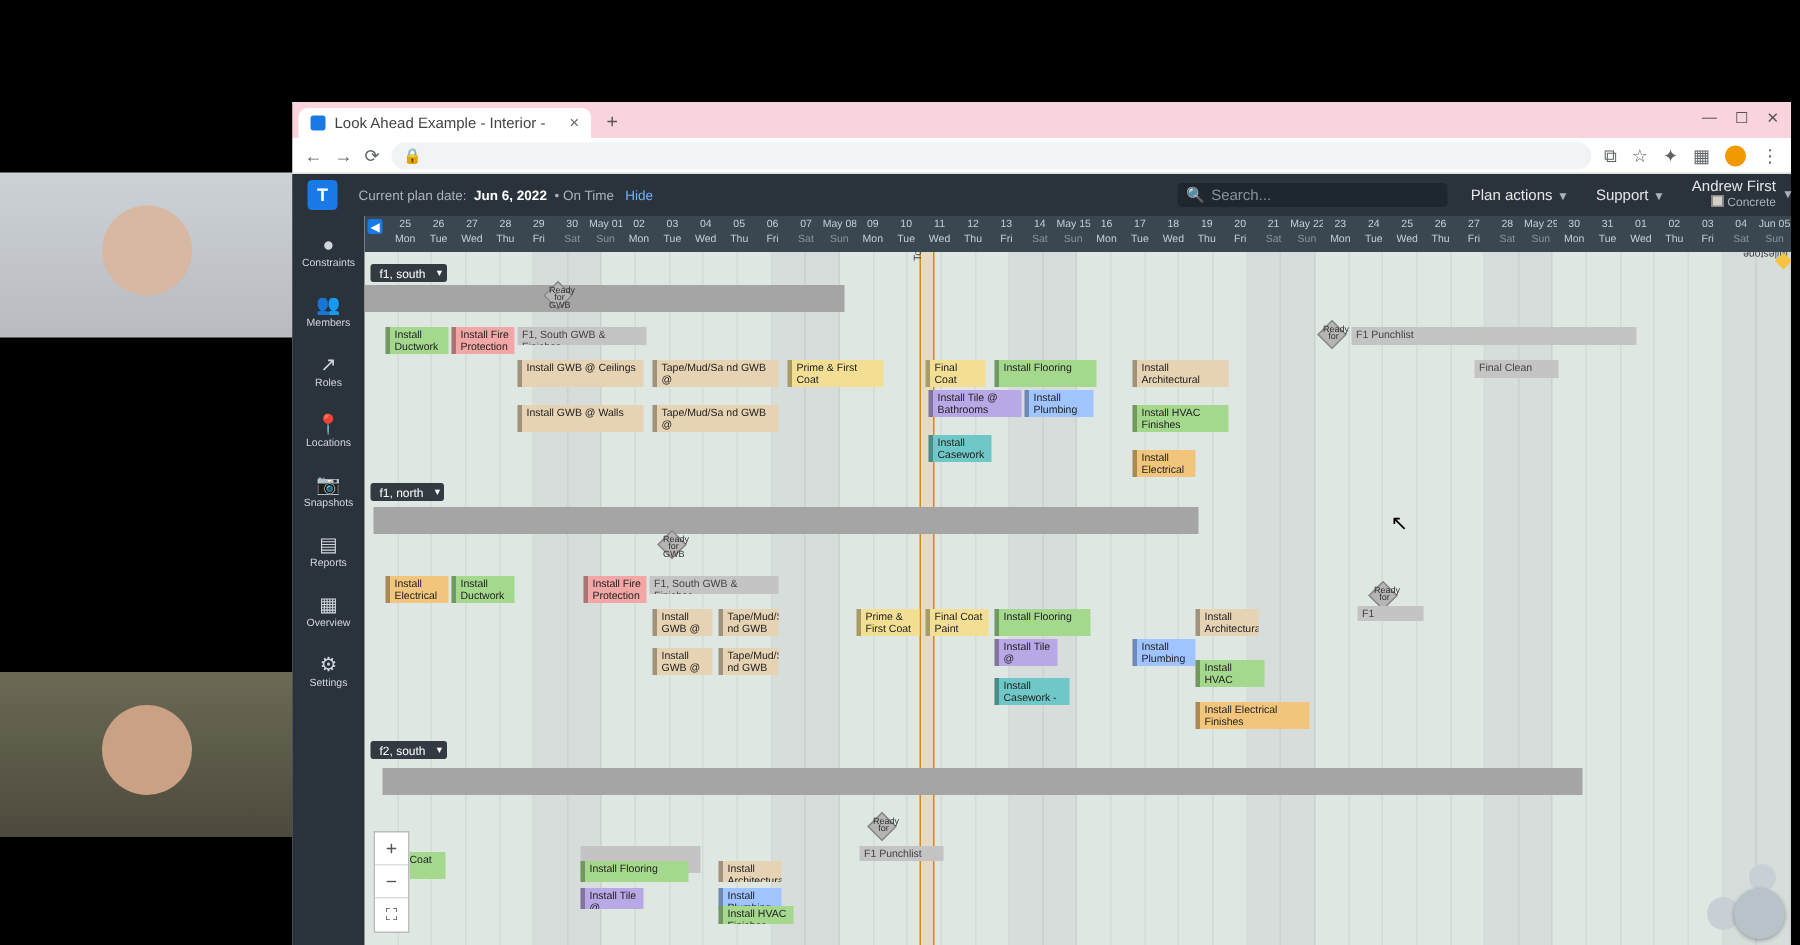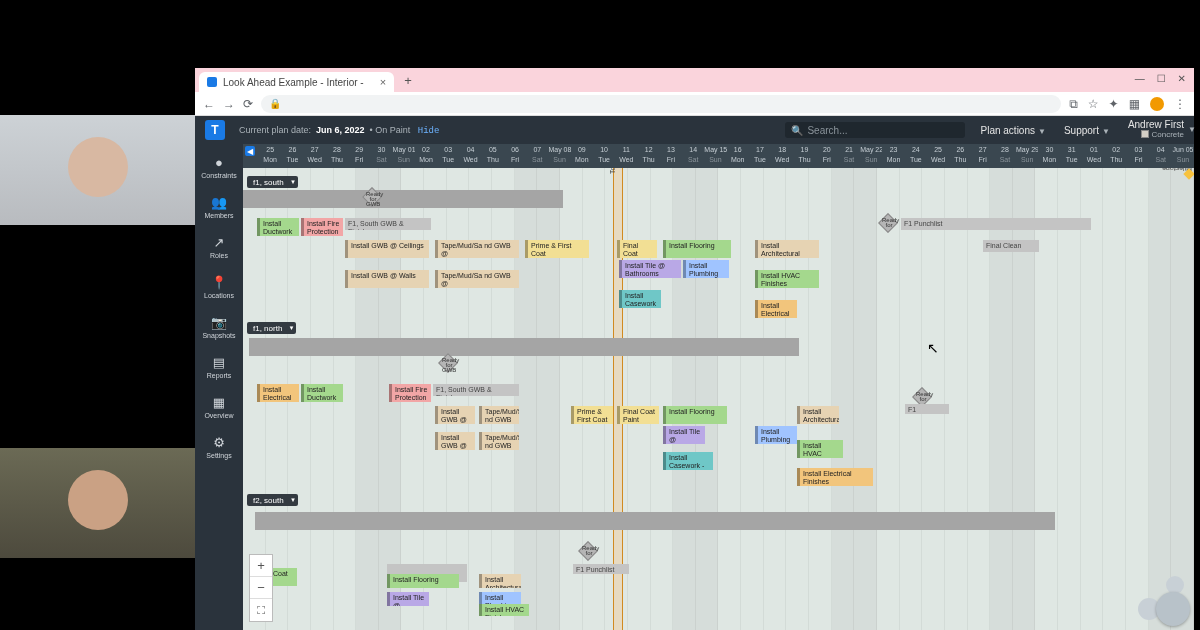--- a/index.html
+++ b/index.html
@@ -26,21 +26,21 @@
   .rext { display:flex; gap:10px; color:#5f6368; font-size:12px; }
   .rext .avatar { width:14px; height:14px; border-radius:50%; background:#f29900; }
 
   
   .app { flex:1; display:flex; flex-direction:column; background:#3a4750; position:relative; }
 
   .apphdr { height:28px; background:#2a333c; color:#fff; display:flex; align-items:center; padding:0 10px; font-size:10px; position:relative; }
   .apphdr .logo { width:20px; height:20px; background:#1a7ae5; border-radius:3px; margin-right:10px; display:flex; align-items:center; justify-content:center; color:#fff; font-weight:bold; font-size:12px; }
   .apphdr .crumbs { color:#f0a030; font-weight:500; font-size:11px; }
   .apphdr .sub { color:#aab2b8; font-size:9px; margin-left:4px; }
-  .apphdr .sub a { color:#6db3ff; text-decoration:none;font-family:Liberation Mono, monospace; }
+  .apphdr .sub a { color:#6db3ff; text-decoration:none; }
   .apphdr .search { position:absolute; left:590px; width:180px; height:16px; background:#1f272e; border-radius:3px; display:flex; align-items:center; padding:0 6px; color:#8a939a; font-size:10px; gap:4px; }
   .apphdr .right { position:absolute; right:10px; display:flex; align-items:center; gap:18px; font-size:10px; color:#e5e5e5; }
   .apphdr .chev { font-size:8px; margin-left:3px; color:#aab2b8; }
   .apphdr .user { text-align:right; line-height:10px; }
   .apphdr .user .sec { font-size:8px; color:#aab2b8; display:flex; align-items:flex-start; gap:3px; justify-content:flex-end; }
   .apphdr .user .sec .sq { width:8px; height:8px; background:#d4cfc6; border:1px solid #888; }
 
   .body { flex:1; display:flex; }
 
   .sidebar { width:48px; background:#2a333c; display:flex; flex-direction:column; align-items:center; padding-top:6px; gap:6px; }
@@ -146,21 +146,21 @@
   </div>
 
   <div class="app">
 
     <div class="apphdr">
       <div class="logo">T</div>
       <div>
         <div class="sub">
           <span>Current plan date:</span>&nbsp;
           <b style="color:#fff;">Jun 6, 2022</b>
-          &nbsp;•&nbsp;<span>On Paint</span>
+          &nbsp;•&nbsp;<span>On Time</span>
           &nbsp;&nbsp;<a href="#">Hide</a>
         </div>
       </div>
       <div class="search">
         <span>🔍</span>
         <span>Search...</span>
       </div>
       <div class="right">
         <span><span>Plan actions</span><span class="chev">▼</span></span>
         <span><span>Support</span><span class="chev">▼</span></span>

